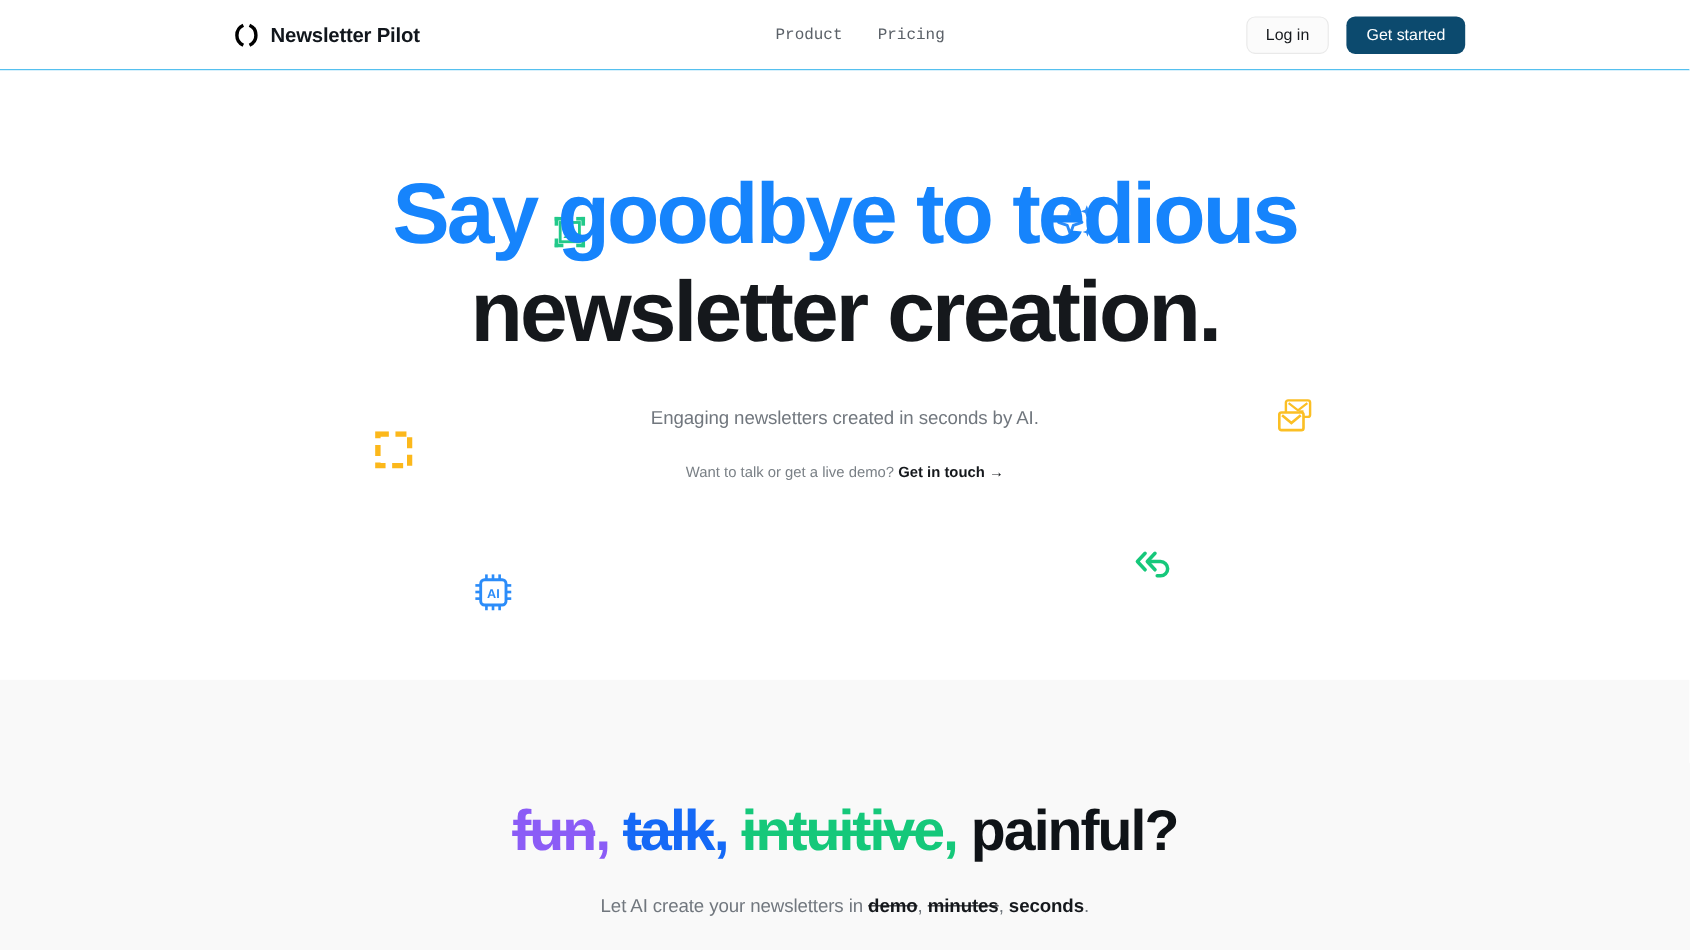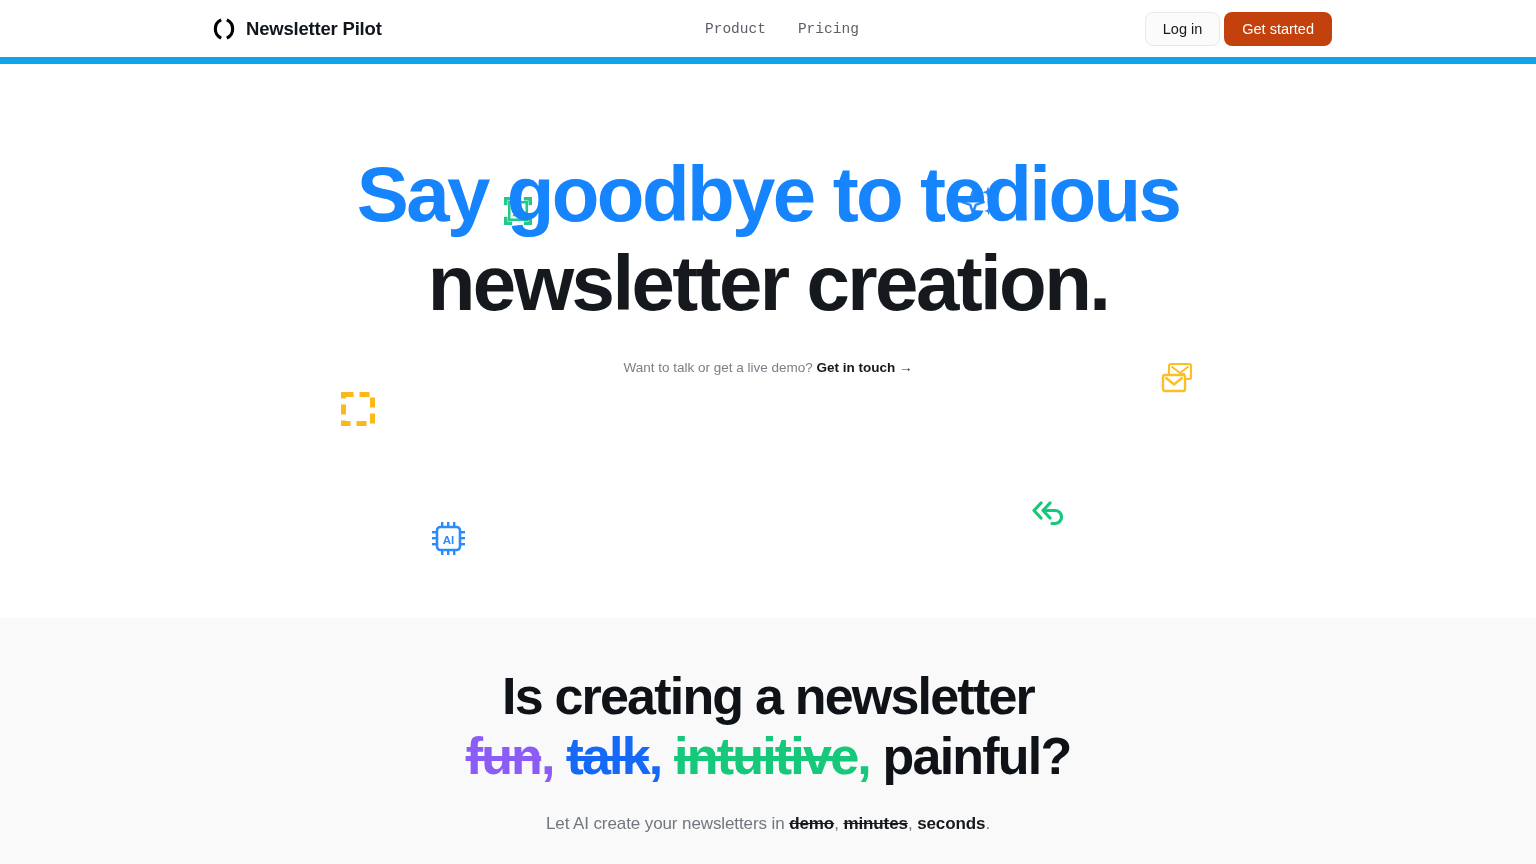--- a/index.html
+++ b/index.html
@@ -10,21 +10,21 @@
     background: #ffffff;
     font-family: "Liberation Sans", sans-serif;
     -webkit-font-smoothing: antialiased;
   }
 
   
   .header {
     position: relative;
     height: 64px;
     background: #ffffff;
-    border-bottom: 7px solid #0ea5e9;
+    border-bottom: 1px solid #0ea5e9;
     display: flex;
     align-items: center;
   }
   .brand {
     position: absolute;
     left: 212px;
     display: flex;
     align-items: center;
     gap: 10px;
   }
@@ -53,37 +53,37 @@
     text-decoration: none;
     cursor: pointer;
     padding: 4px 6px;
     white-space: nowrap;
   }
   .header-actions {
     position: absolute;
     right: 204px;
     display: flex;
     align-items: center;
-    gap: 4px;
+    gap: 16px;
   }
   .btn-login {
     font-size: 14.5px;
     color: #16191d;
     background: #fbfbfb;
     border: 1px solid #e9e9e9;
     border-radius: 8px;
     padding: 8px 17px;
     cursor: pointer;
     font-family: inherit;
     white-space: nowrap;
   }
   .btn-getstarted {
     font-size: 14.5px;
     color: #ffffff;
-    background: #c2410c;
+    background: #0c4a6e;
     border: none;
     border-radius: 8px;
     padding: 9px 18px;
     cursor: pointer;
     font-family: inherit;
     white-space: nowrap;
   }
 
   
   .hero {
@@ -293,32 +293,33 @@
       <path d="M16 12.5 L25 12.5 A6.5 6.5 0 0 1 25 25.5 L22 25.5" fill="none" stroke="#16c87b" stroke-width="3.2" stroke-linecap="round" stroke-linejoin="round"></path>
     </svg>
   </div>
 
   <div class="hero-inner">
     <h1 class="hero-title">
       <span class="accent">Say goodbye to tedious</span><br>
       <span>newsletter creation.</span>
     </h1>
 
+    <p class="hero-sub">Engaging newsletters created in seconds by AI.</p>
 
 
     <p class="hero-note">
       <span>Want to talk or get a live demo?</span>
       <a>Get in touch →</a>
     </p>
   </div>
 </div>
 
 <div class="section2">
   <h2 class="s2-title">
-    <span>Is creating a newsletter</span><br>
+    <br>
     <span class="strike c-amber">fun</span><span class="c-amber">,</span>
     <span class="strike c-blue">talk</span><span class="c-blue">,</span>
     <span class="strike c-green">intuitive</span><span class="c-green">,</span>
     <span>painful?</span>
   </h2>
 
   <p class="s2-sub">
     <span>Let AI create your newsletters in</span>
     <span class="strike">demo</span><span>,</span>
     <span class="strike">minutes</span><span>,</span>

